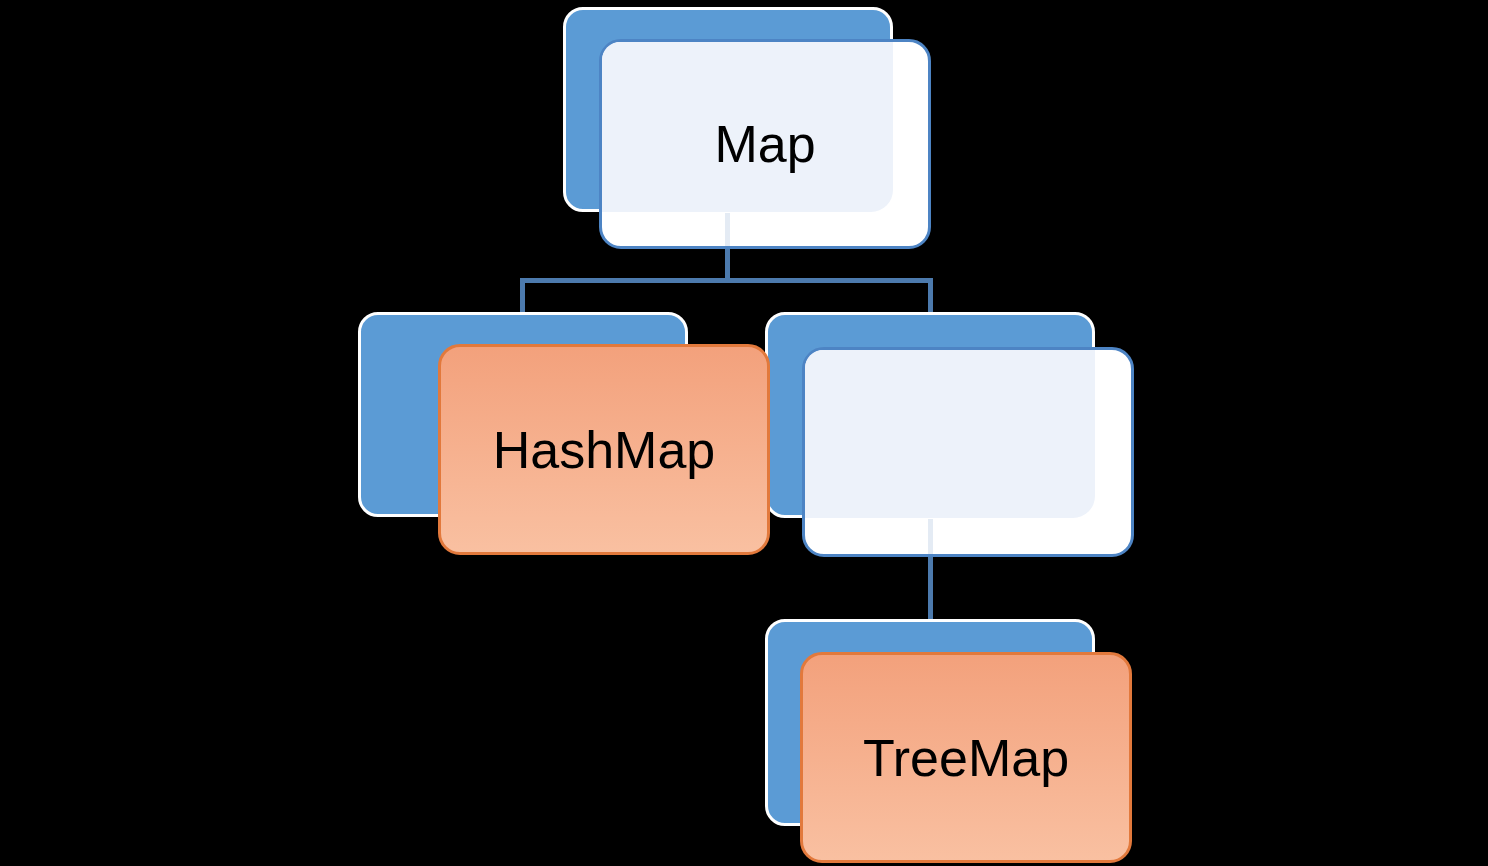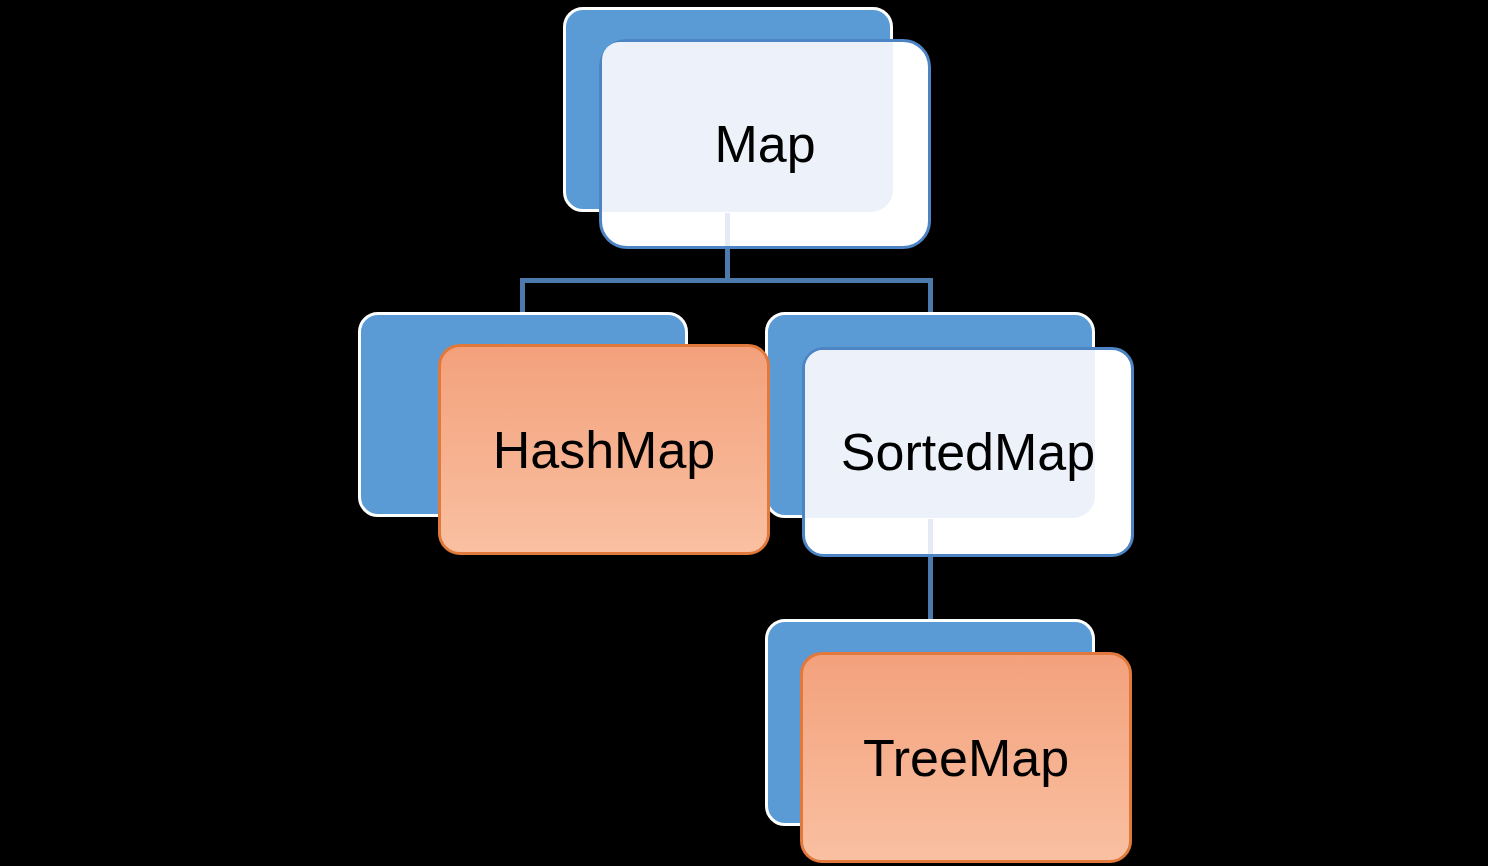--- a/index.html
+++ b/index.html
@@ -58,34 +58,33 @@
 
 <div id="stage">
 
   <div class="conn" style="left:725px; top:205px; width:5px; height:78px;"></div>
   <div class="conn" style="left:520px; top:278px; width:413px; height:5px;"></div>
   <div class="conn" style="left:520px; top:278px; width:5px; height:38px;"></div>
   <div class="conn" style="left:928px; top:278px; width:5px; height:37px;"></div>
   <div class="conn" style="left:928px; top:512px; width:5px; height:112px;"></div>
 
   <div class="back-card" style="left:563px; top:7px; width:330px; height:205px;"></div>
-  <div class="front-card light" style="left:599px; top:39px; width:332px; height:210px;border-radius:28px;">
+  <div class="front-card light" style="left:599px; top:39px; width:332px; height:210px;">
     <div class="tint" style="width:291px; height:170px;"></div>
     <span class="node-label">Map</span>
   </div>
 
   <div class="back-card" style="left:358px; top:312px; width:330px; height:205px;"></div>
   <div class="front-card orange" style="left:392px; top:344px; width:332px; height:211px;margin-left:46px;">
     <span class="node-label">HashMap</span>
   </div>
 
   <div class="back-card" style="left:765px; top:312px; width:330px; height:206px;"></div>
   <div class="front-card light" style="left:802px; top:347px; width:332px; height:210px;">
     <div class="tint" style="width:290px; height:168px;"></div>
-    <span class="node-label">SortedMap</span>
   </div>
 
   <div class="back-card" style="left:765px; top:619px; width:330px; height:207px;"></div>
   <div class="front-card orange" style="left:800px; top:652px; width:332px; height:211px;">
     <span class="node-label">TreeMap</span>
   </div>
 
   <div class="conn faint" style="left:725px; top:213px; width:5px; height:33px;"></div>
   <div class="conn faint" style="left:928px; top:519px; width:5px; height:35px;"></div>
 

